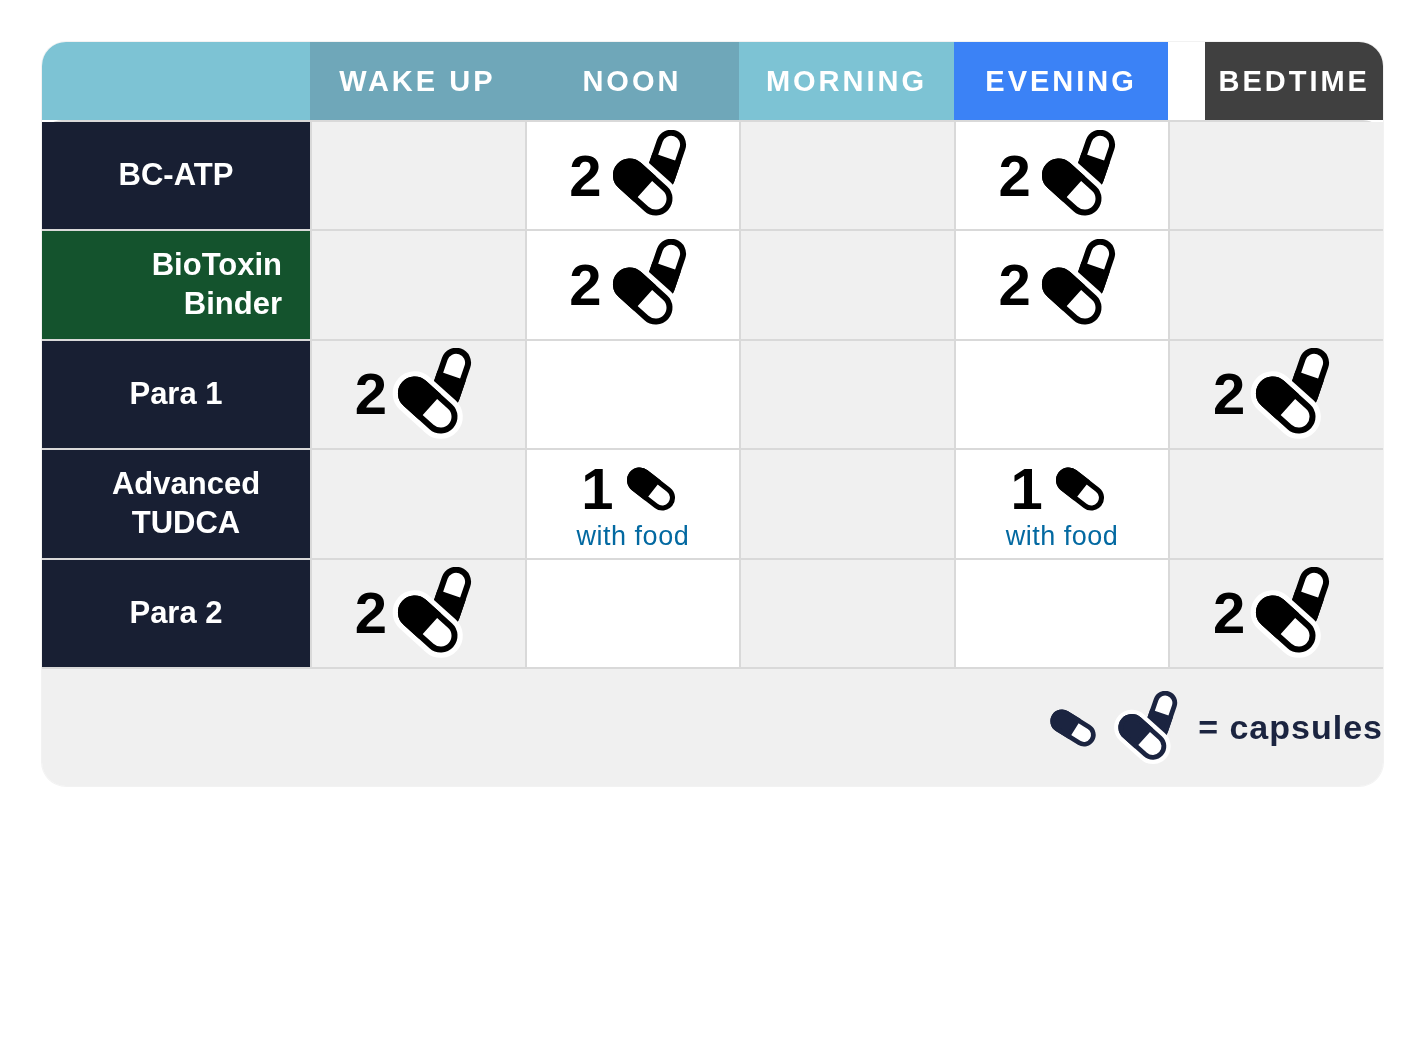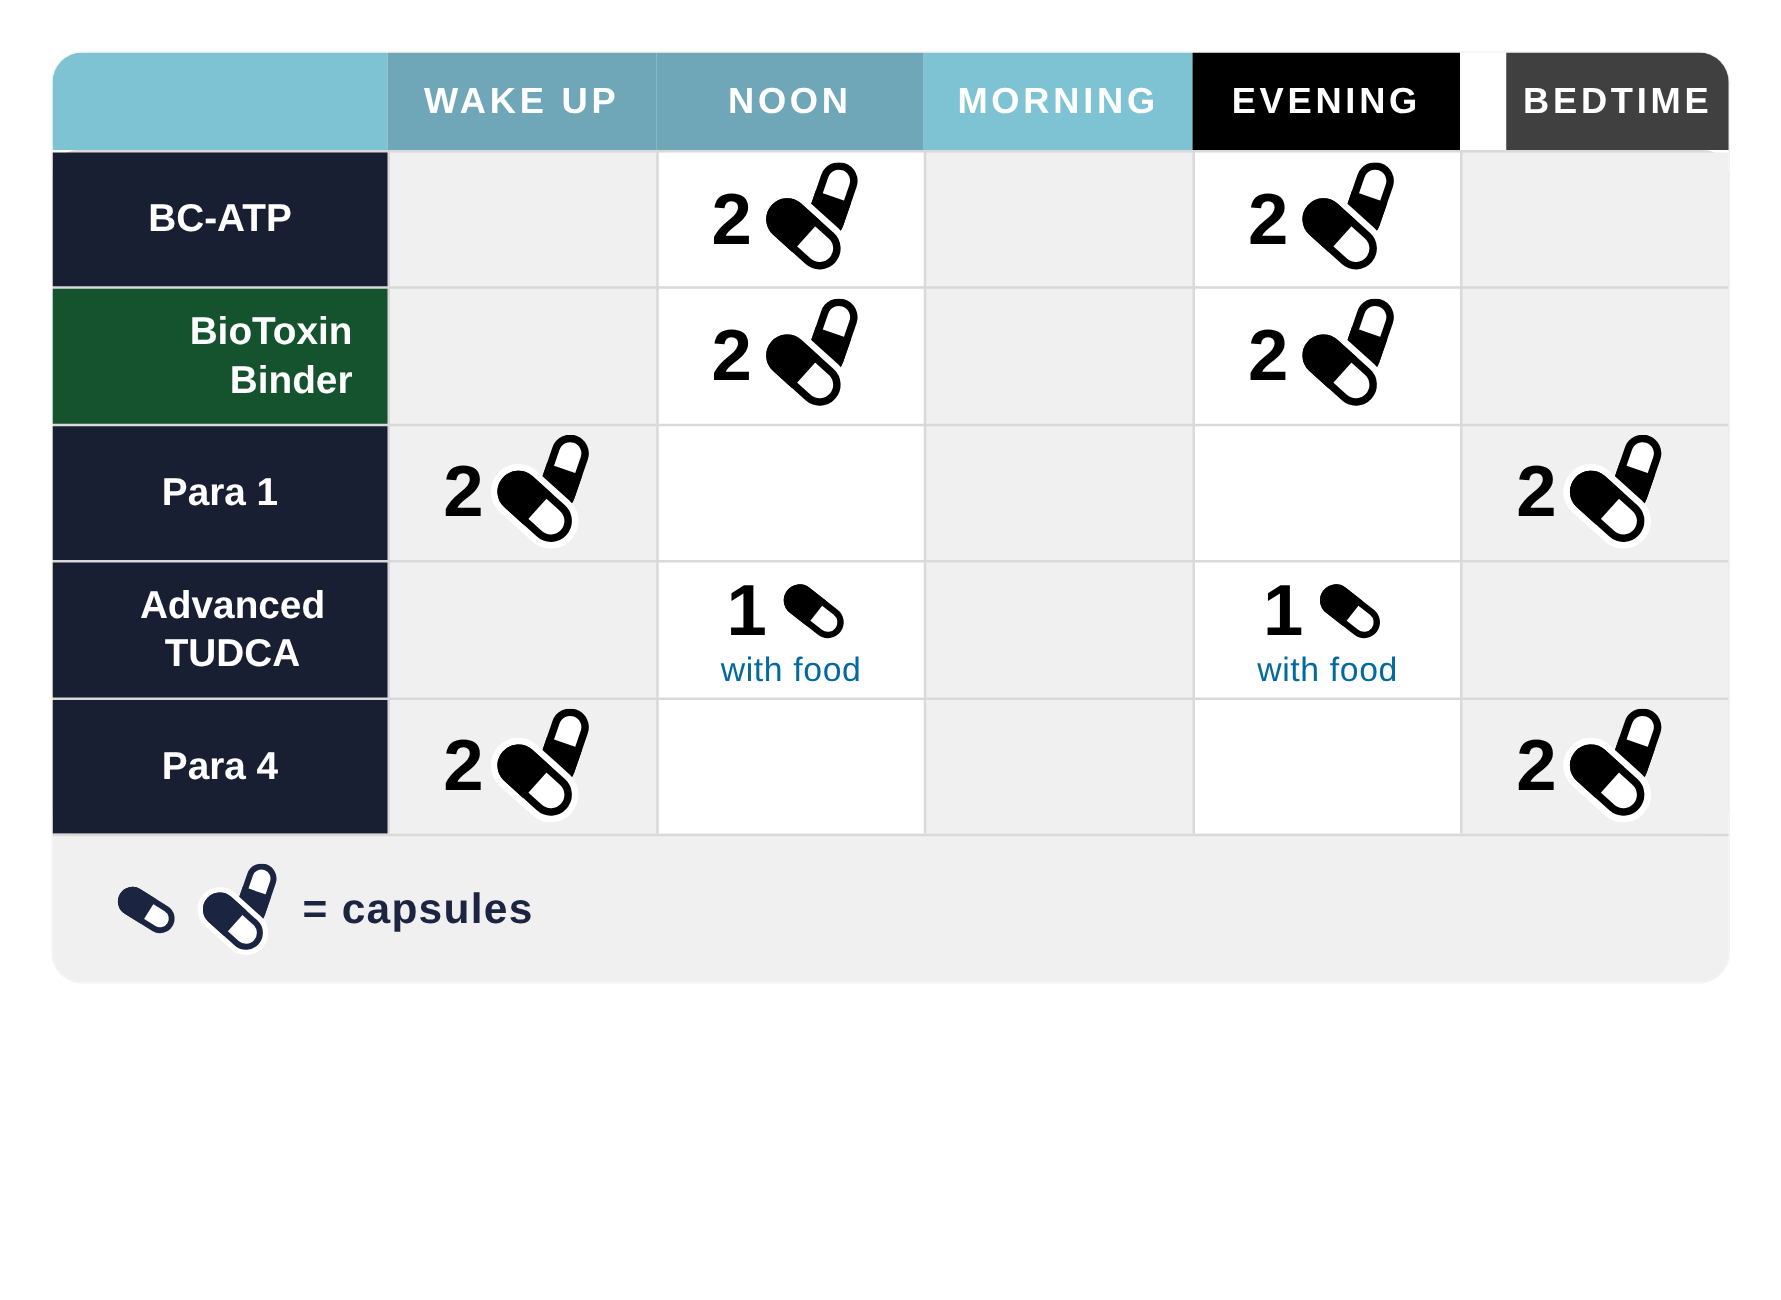--- a/index.html
+++ b/index.html
@@ -59,21 +59,21 @@
     line-height:1;
   }
   .dose .cap-icon{display:block;line-height:0;}
   .note{
     font-size:27px;font-weight:400;color:#0369a1;
     margin-top:-2px;letter-spacing:0.5px;
   }
   
   .footer-row{
     flex:0 0 117px;
-    display:flex;align-items:center;justify-content:flex-start;
+    display:flex;align-items:center;justify-content:flex-end;
     gap:10px;
     padding-left:44px;
   }
   .legend-icons{display:flex;align-items:center;gap:8px;line-height:0;}
   .legend-text{
     font-size:34px;font-weight:700;
     letter-spacing:1px;
     margin-left:2px;
   }
   svg{display:block;}
@@ -82,21 +82,21 @@
 <body>
 
 <div class="card">
 
   <div class="header-row">
     <div class="hdr-cell" style="background: rgb(125, 195, 212);"></div>
 
   <div class="hdr-cell" style="background: rgb(111, 167, 185);">WAKE UP</div>
       <div class="hdr-cell" style="background: rgb(111, 167, 185);">NOON</div>
       <div class="hdr-cell" style="background: rgb(125, 195, 212);">MORNING</div>
-      <div class="hdr-cell" style="background: #000000;">EVENING</div>
+      <div class="hdr-cell" style="background: #3b82f6;">EVENING</div>
       <div class="hdr-cell" style="background: #404040; margin-left: 37px;">BEDTIME</div>
     </div>
 
   <div class="body-grid" style="background: rgb(217, 217, 217); border-radius: 20px;">
 
   <div class="cell label-cell" style="background: rgb(24, 31, 51);">BC-ATP</div>
       <div class="cell" style="background: rgb(240, 240, 240);"></div>
       <div class="cell" style="background: rgb(255, 255, 255);">
         <div class="dose">
           <span class="count">2</span>
@@ -240,21 +240,21 @@
     <g transform="translate(50,50) rotate(-52)">
       <rect x="-15" y="-36" width="30" height="72" rx="15" fill="#fff" stroke="#000000" stroke-width="7.5"></rect>
       <path d="M-15,0 V-21 A15,15 0 0 1 15,-21 V0 Z" fill="#000000" stroke="#000000" stroke-width="7.5"></path>
     </g>
             </svg>
           </span>
         </div>
         <div class="note">with food</div>
       </div>
       <div class="cell" style="background: rgb(240, 240, 240);"></div>
-      <div class="cell label-cell" style="background: rgb(24, 31, 51);">Para 4</div>
+      <div class="cell label-cell" style="background: rgb(24, 31, 51);">Para 2</div>
       <div class="cell" style="background: rgb(240, 240, 240);">
         <div class="dose">
           <span class="count">2</span>
           <span class="cap-icon">
             <svg width="92" height="92" viewBox="0 0 100 100">
     <g transform="translate(66,33) rotate(19)">
       <rect x="-13" y="-31" width="26" height="62" rx="13" fill="#fff" stroke="#000000" stroke-width="6.5"></rect>
       <path d="M-13,0 V18 A13,13 0 0 0 13,18 V0 Z" fill="#000000" stroke="#000000" stroke-width="6.5"></path>
     </g>
     <g transform="translate(41,62) rotate(-48)">

